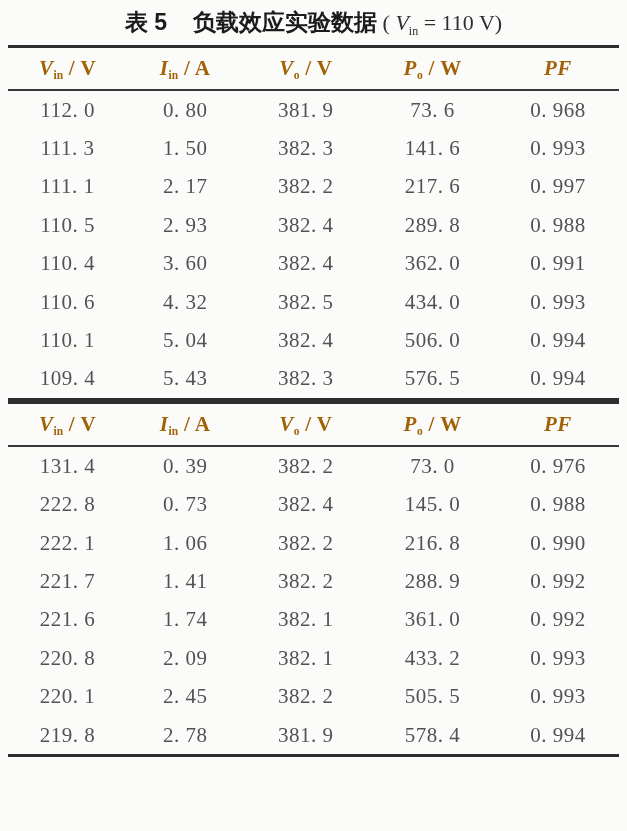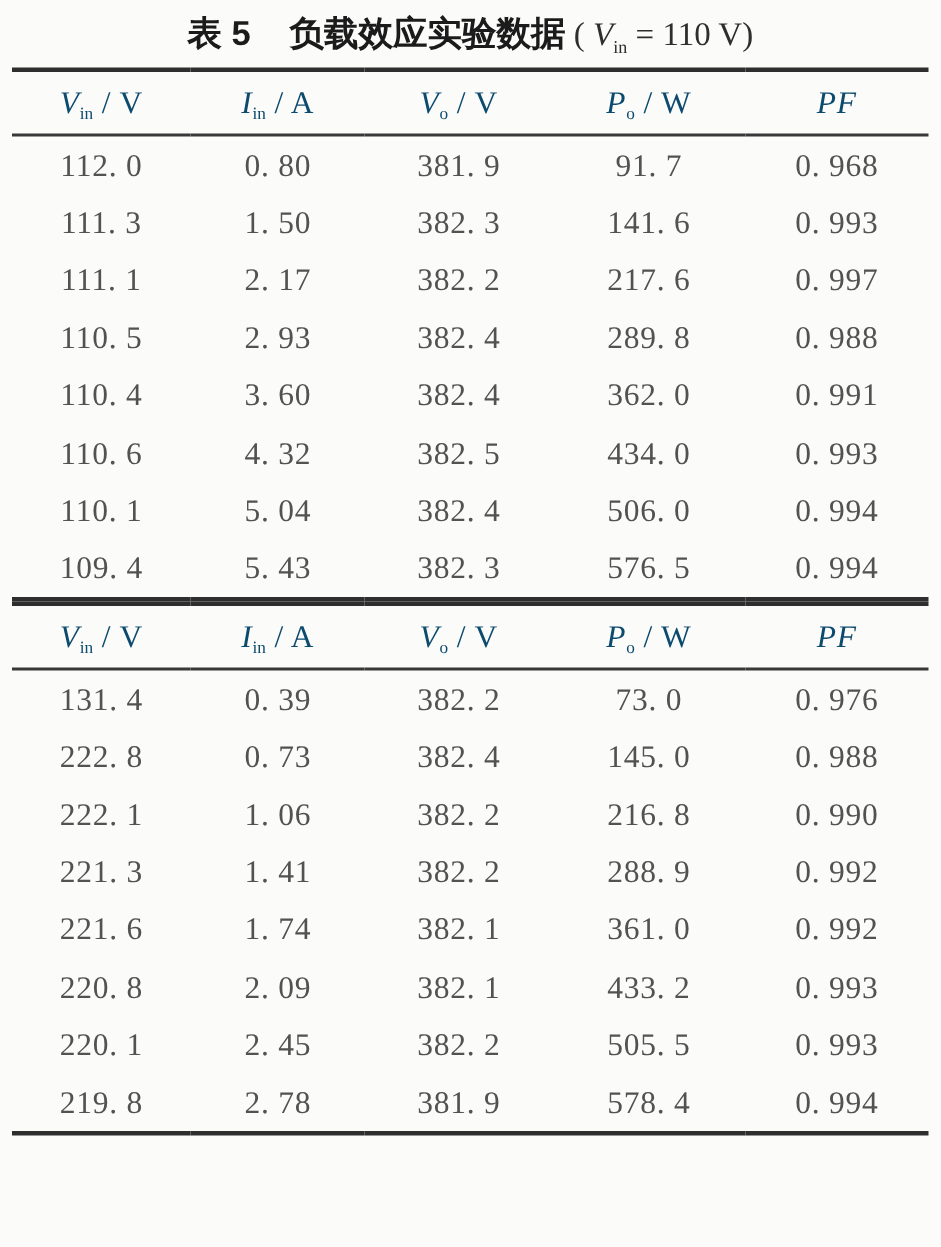--- a/index.html
+++ b/index.html
@@ -47,23 +47,23 @@
     border-bottom: 3px solid #2e2e2e;
   }
   table.data-table col.c1 { width: 19.5%; }
   table.data-table col.c2 { width: 19%; }
   table.data-table col.c3 { width: 20.5%; }
   table.data-table col.c4 { width: 21%; }
   table.data-table col.c5 { width: 20%; }
   table.data-table th {
     height: 41px;
     padding: 0;
-    font-weight: normal;
+    font-weight: bold;
     font-size: 21px;
-    color: #0c4a6e;
+    color: #a16207;
     text-align: center;
     border-bottom: 2px solid #383838;
     white-space: pre;
     letter-spacing: 0.5px;
   }
   table.data-table th i {
     font-style: italic;
     font-family: "Liberation Serif", "DejaVu Serif", serif;
   }
   table.data-table th sub {
@@ -104,21 +104,21 @@
             <th><i>V</i><sub>o</sub> / V</th>
             <th><i>P</i><sub>o</sub> / W</th>
             <th><i>PF</i></th>
           </tr>
       </thead>
       <tbody>
           <tr>
             <td>112. 0</td>
             <td>0. 80</td>
             <td>381. 9</td>
-            <td>91. 7</td>
+            <td>73. 6</td>
             <td>0. 968</td>
           </tr>
           <tr>
             <td>111. 3</td>
             <td>1. 50</td>
             <td>382. 3</td>
             <td>141. 6</td>
             <td>0. 993</td>
           </tr>
           <tr>
@@ -201,21 +201,21 @@
             <td>0. 988</td>
           </tr>
           <tr>
             <td>222. 1</td>
             <td>1. 06</td>
             <td>382. 2</td>
             <td>216. 8</td>
             <td>0. 990</td>
           </tr>
           <tr>
-            <td>221. 3</td>
+            <td>221. 7</td>
             <td>1. 41</td>
             <td>382. 2</td>
             <td>288. 9</td>
             <td>0. 992</td>
           </tr>
           <tr>
             <td>221. 6</td>
             <td>1. 74</td>
             <td>382. 1</td>
             <td>361. 0</td>

